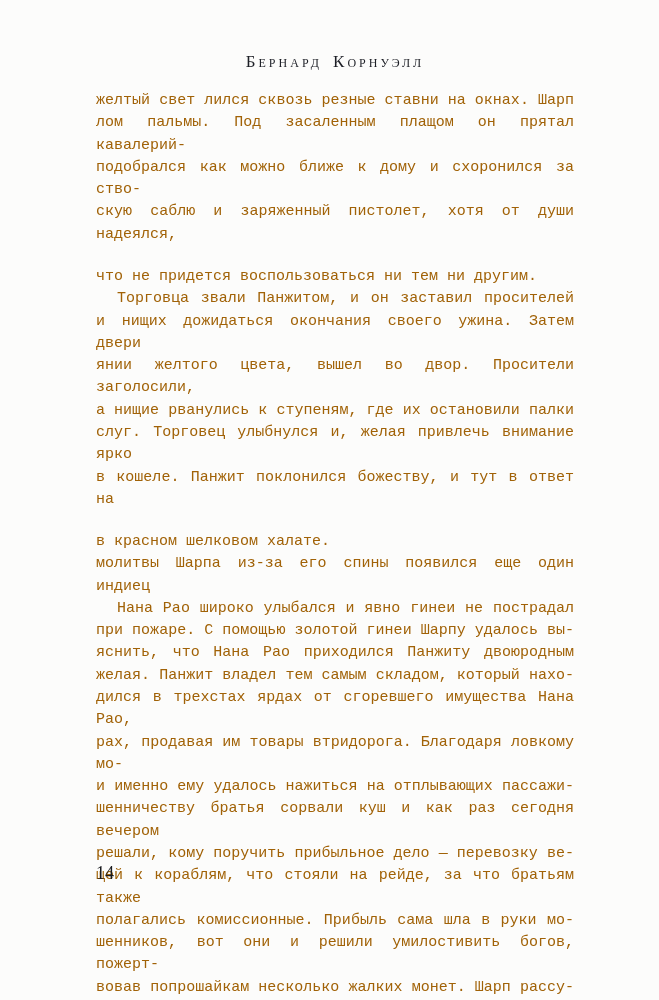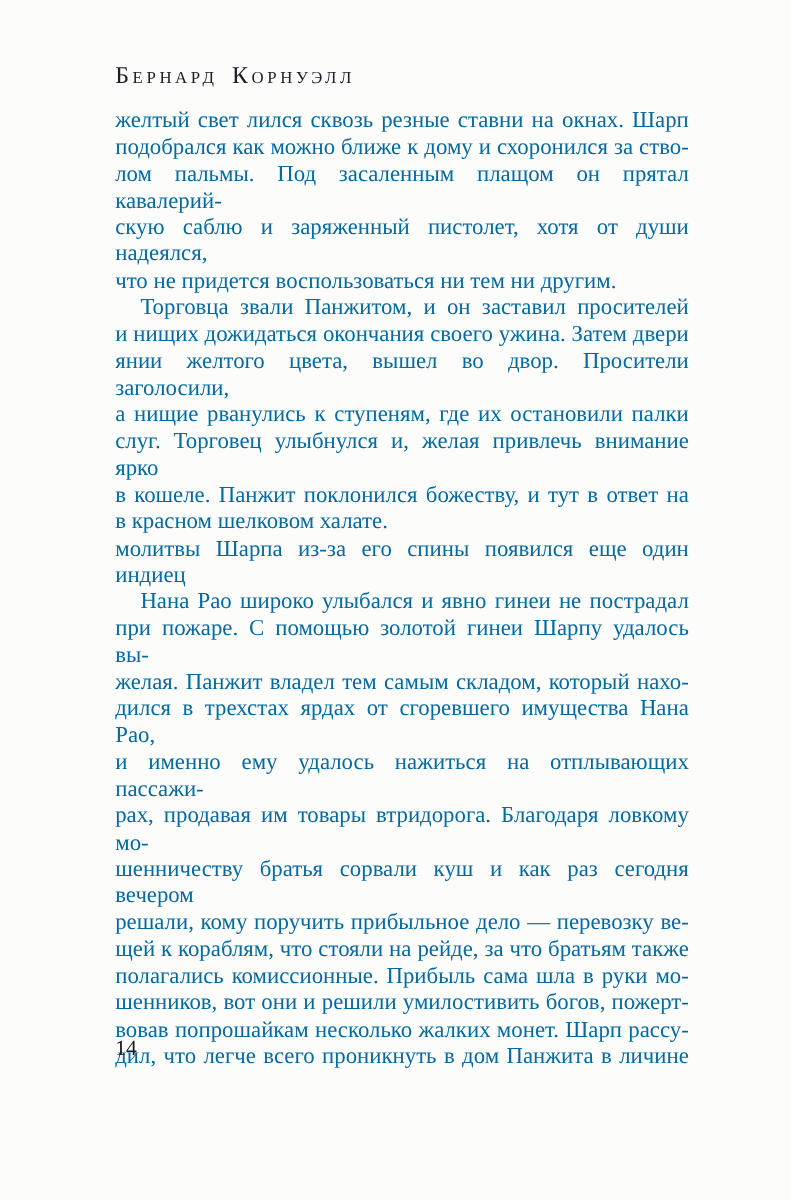--- a/index.html
+++ b/index.html
@@ -15,42 +15,45 @@
     background: #fcfcfb;
     overflow: hidden;
     font-family: "Liberation Serif", "DejaVu Serif", serif;
     color: #1a1b1f;
   }
   .running-head {
     position: absolute;
     top: 52px;
     left: 96px;
     width: 478px;
+    text-align: center;
     font-variant: small-caps;
-    font-size: 20px;
+    font-size: 17px;
     letter-spacing: 3px;
     word-spacing: 4px;
     color: #1d1f26;
   }
   .text-block {
     position: absolute;
     top: 90px;
     left: 96px;
     width: 478px;
   }
   .line {
-    font-size: 19px;
+    font-size: 15px;
     line-height: 22.28px;
     text-align: justify;
     text-align-last: justify;
     white-space: normal;
-    color: #0369a1;
+    color: #a16207;
+    font-family: Liberation Mono, monospace;
   }
   .line.para-end {
     text-align-last: left;
+    margin-top: 20px;
   }
   .line.indent {
     text-indent: 21px;
   }
   .page-number {
     position: absolute;
     top: 863px;
     left: 96px;
     width: 478px;
     text-align: left;
@@ -59,38 +62,39 @@
   }
 </style>
 </head>
 <body>
 
 <div class="page">
   <div class="running-head">Бернард Корнуэлл</div>
 
   <div class="text-block">
       <div class="line">желтый свет лился сквозь резные ставни на окнах. Шарп</div>
+      <div class="line">лом пальмы. Под засаленным плащом он прятал кавалерий-</div>
       <div class="line">подобрался как можно ближе к дому и схоронился за ство-</div>
-      <div class="line">лом пальмы. Под засаленным плащом он прятал кавалерий-</div>
       <div class="line">скую саблю и заряженный пистолет, хотя от души надеялся,</div>
       <div class="line para-end">что не придется воспользоваться ни тем ни другим.</div>
       <div class="line indent">Торговца звали Панжитом, и он заставил просителей</div>
       <div class="line">и нищих дожидаться окончания своего ужина. Затем двери</div>
       <div class="line">янии желтого цвета, вышел во двор. Просители заголосили,</div>
       <div class="line">а нищие рванулись к ступеням, где их остановили палки</div>
       <div class="line">слуг. Торговец улыбнулся и, желая привлечь внимание ярко</div>
       <div class="line">в кошеле. Панжит поклонился божеству, и тут в ответ на</div>
       <div class="line para-end">в красном шелковом халате.</div>
       <div class="line">молитвы Шарпа из-за его спины появился еще один индиец</div>
       <div class="line indent">Нана Рао широко улыбался и явно гинеи не пострадал</div>
       <div class="line">при пожаре. С помощью золотой гинеи Шарпу удалось вы-</div>
+      <div class="line">яснить, что Нана Рао приходился Панжиту двоюродным</div>
       <div class="line">желая. Панжит владел тем самым складом, который нахо-</div>
       <div class="line">дился в трехстах ярдах от сгоревшего имущества Нана Рао,</div>
+      <div class="line">рах, продавая им товары втридорога. Благодаря ловкому мо-</div>
       <div class="line">и именно ему удалось нажиться на отплывающих пассажи-</div>
-      <div class="line">рах, продавая им товары втридорога. Благодаря ловкому мо-</div>
       <div class="line">шенничеству братья сорвали куш и как раз сегодня вечером</div>
       <div class="line">решали, кому поручить прибыльное дело — перевозку ве-</div>
       <div class="line">щей к кораблям, что стояли на рейде, за что братьям также</div>
       <div class="line">полагались комиссионные. Прибыль сама шла в руки мо-</div>
       <div class="line">шенников, вот они и решили умилостивить богов, пожерт-</div>
       <div class="line">вовав попрошайкам несколько жалких монет. Шарп рассу-</div>
       <div class="line">дил, что легче всего проникнуть в дом Панжита в личине</div>
     </div>
 
   <div class="page-number">14</div>

